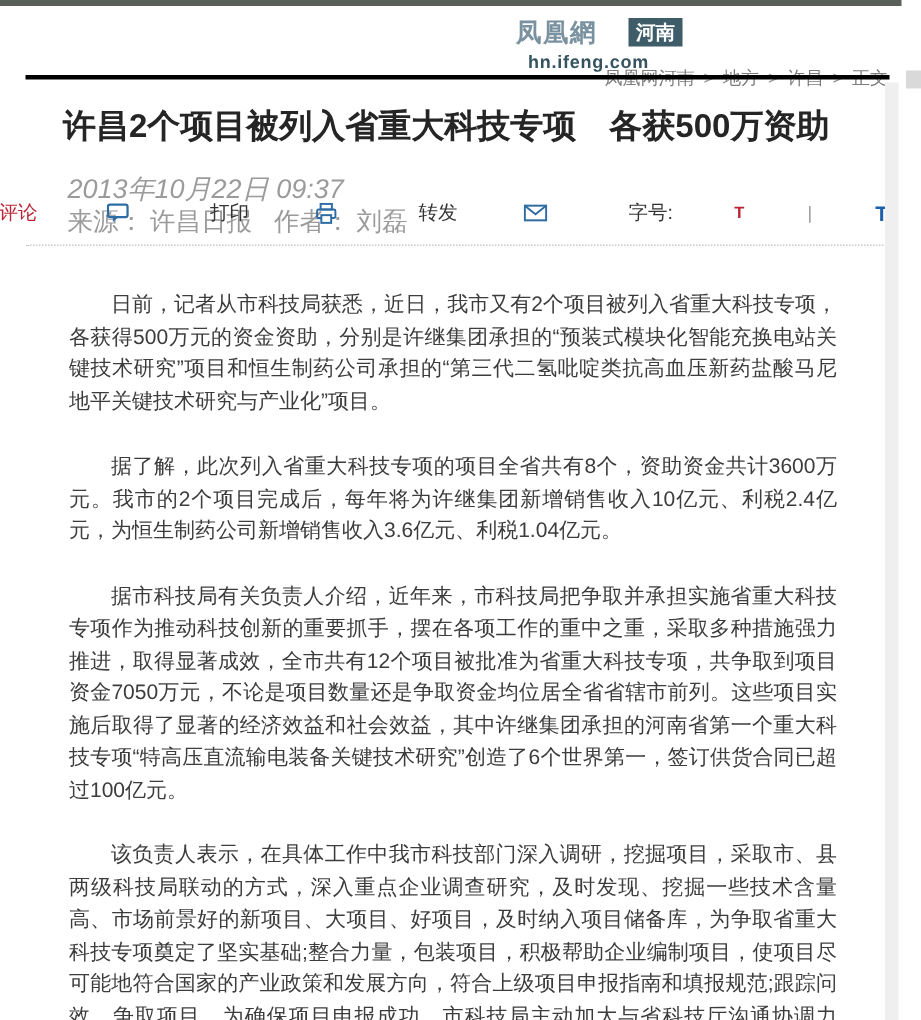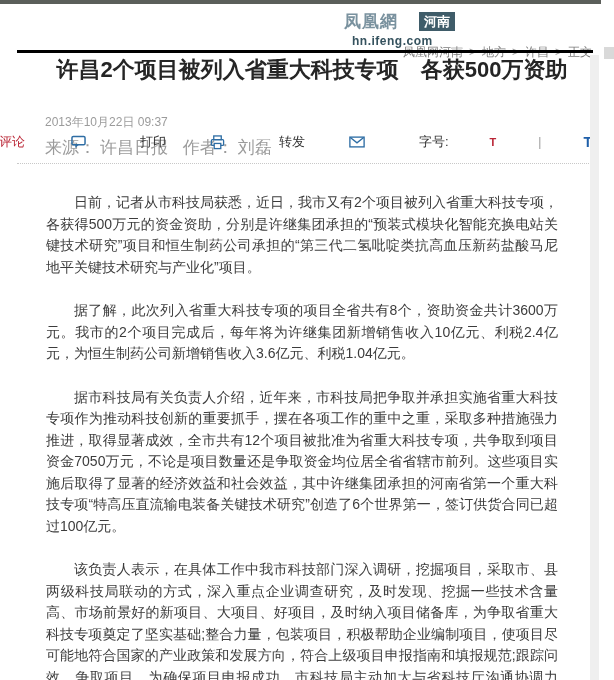--- a/index.html
+++ b/index.html
@@ -17,23 +17,23 @@
   .logo-badge{display:inline-block;margin-left:21px;background:#3f5c69;color:#fff;
               font-size:13px;font-weight:bold;padding:3px 5px;line-height:1;}
   .logo-domain{font-size:12px;font-weight:bold;color:#35525e;margin-top:3px;margin-left:8px;letter-spacing:.5px;}
   .breadcrumb{position:absolute;right:22px;top:44px;font-size:12px;color:#7d7d7d;white-space:nowrap;}
   .breadcrumb a{color:#7d7d7d;text-decoration:none;cursor:pointer;}
   .breadcrumb .sep{margin:0 6px;color:#9a9a9a;}
 
   .divider-black{position:absolute;left:17px;top:50px;width:576px;height:3px;background:#000;}
 
   
-  .title{position:absolute;left:42px;top:56px;width:540px;margin:0;
-         font-size:22px;font-weight:bold;color:#252525;line-height:28px;text-align:center;}
-  .date{position:absolute;left:45px;top:114px;font-size:12px;color:#9b9b9b;}
+  .title{position:absolute;left:42px;top:70px;width:540px;margin:0;
+         font-size:22px;font-weight:bold;color:#252525;line-height:28px;}
+  .date{position:absolute;left:45px;top:114px;font-size:18px;color:#9b9b9b;font-style:italic;}
   .meta{position:absolute;left:45px;top:136px;font-size:17px;color:#9b9b9b;}
   .meta span{margin-right:4px;}
   .meta .gap{margin-right:10px;}
 
   .toolbar{position:absolute;right:22px;top:133px;display:flex;align-items:center;
            font-size:13px;white-space:nowrap;gap:40px;}
   .toolbar a{text-decoration:none;cursor:pointer;}
   .toolbar .red{color:#ba2636;margin-right:14px;}
   .toolbar .dark{color:#333;margin-right:4px;}
   .toolbar .icon{display:inline-flex;align-items:center;margin-right:14px;cursor:pointer;}

